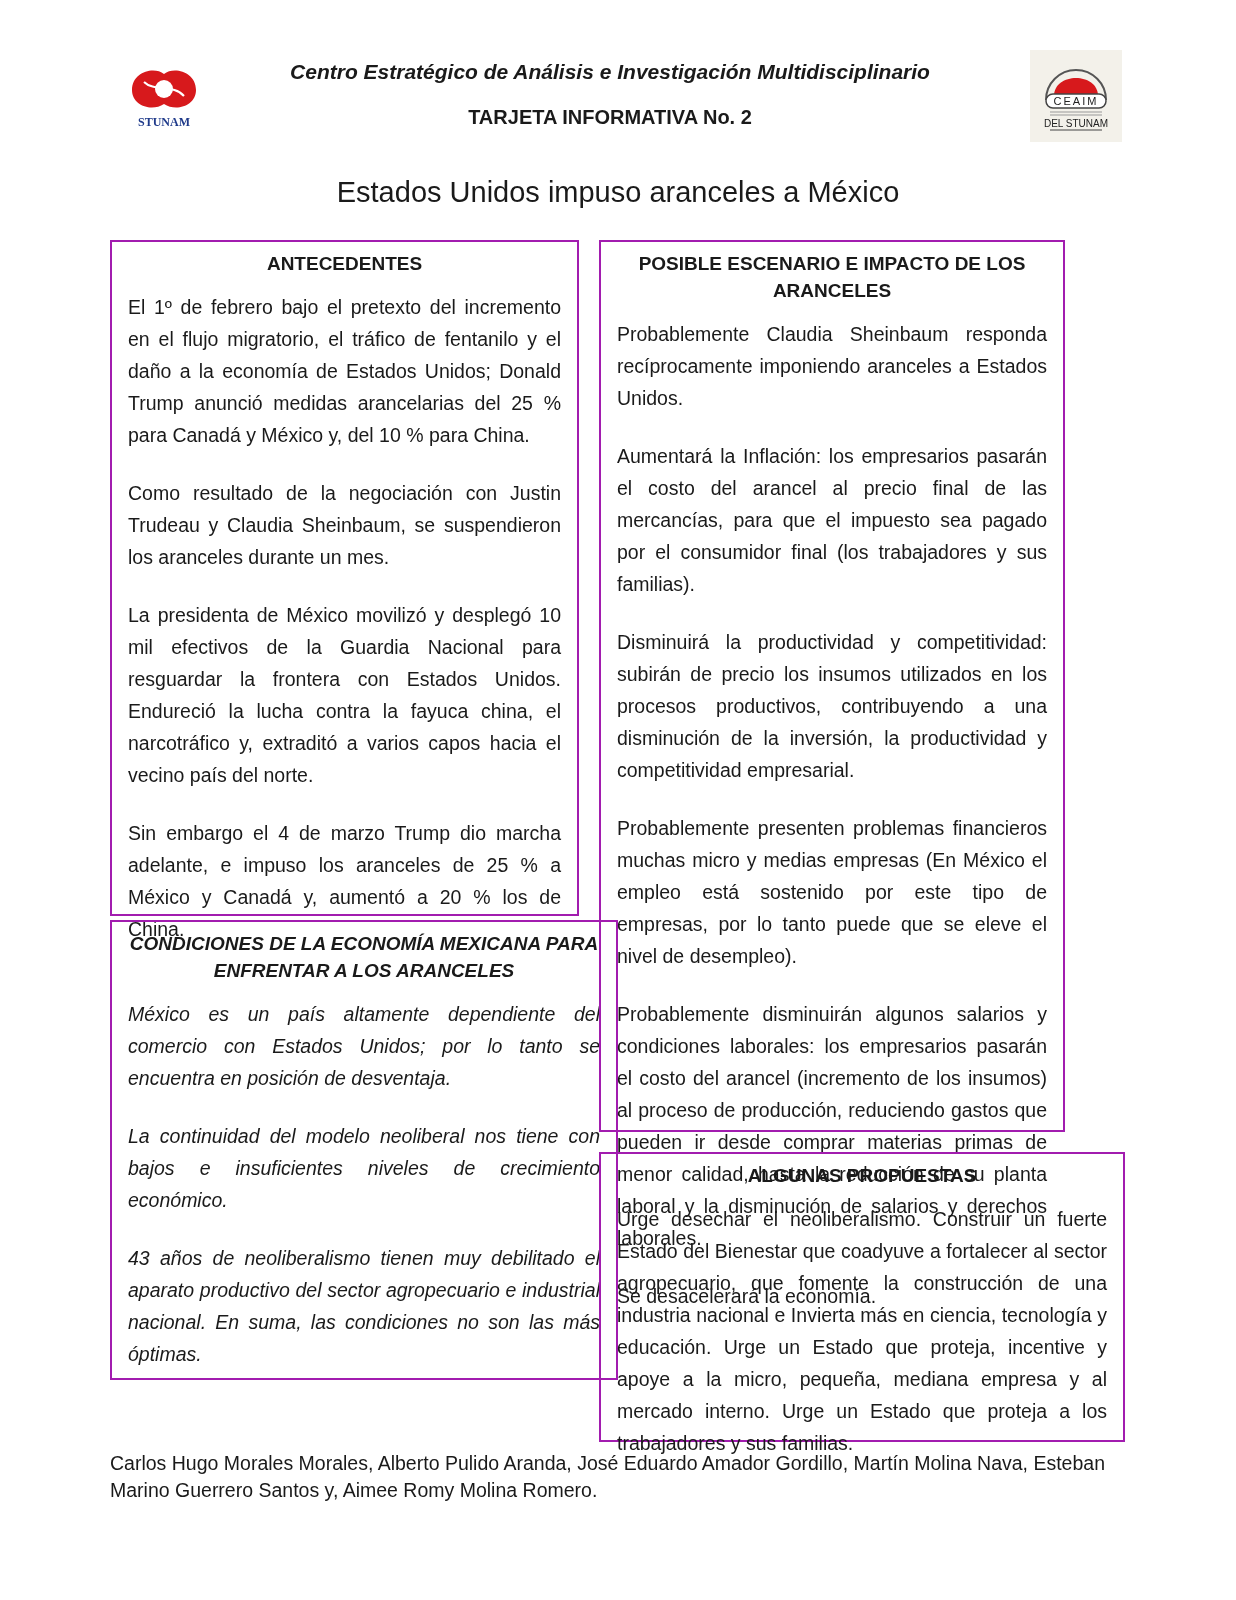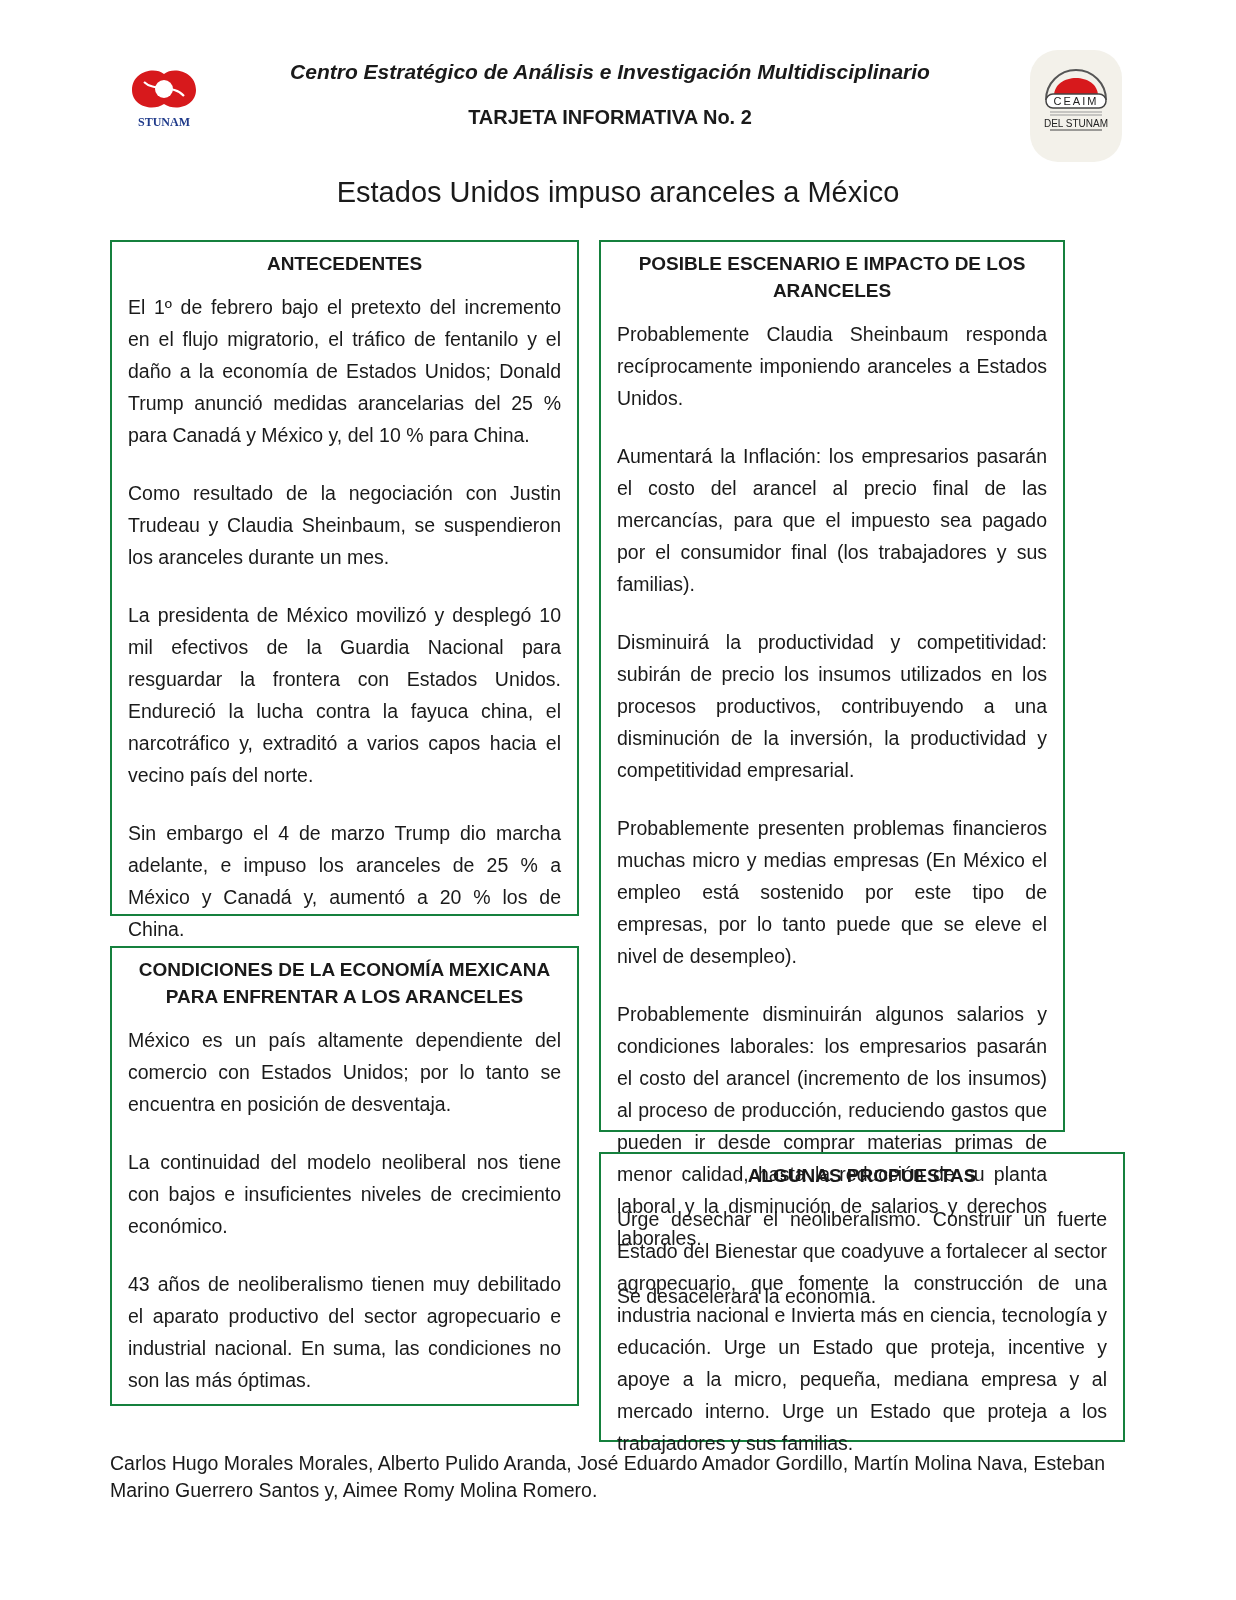--- a/index.html
+++ b/index.html
@@ -1,27 +1,27 @@
 <!DOCTYPE html>
 <html><head>
 <meta charset="utf-8">
 <style>
   html, body { margin:0; padding:0; background:#ffffff; }
   body { width:1236px; height:1600px; position:relative; font-family:"Liberation Sans", sans-serif; color:#1a1a1a; overflow:hidden; }
   .logo-left { position:absolute; left:124px; top:62px; width:80px; height:70px; }
-  .logo-right { position:absolute; left:1030px; top:50px; width:92px; height:112px; background:#f3f1ea;border-radius:28px; }
+  .logo-right { position:absolute; left:1030px; top:50px; width:92px; height:92px; background:#f3f1ea; }
   .header-title { position:absolute; left:230px; top:60px; width:760px; text-align:center; font-weight:bold; font-size:21px;font-style:italic; }
   .header-sub { position:absolute; left:230px; top:106px; width:760px; text-align:center; font-weight:bold; font-size:20px; }
   .doc-title { position:absolute; left:110px; top:176px; width:1016px; text-align:center; font-weight:normal; font-size:29px; }
-  .box { position:absolute; border:2px solid #15803d; box-sizing:border-box; padding:8px 16px 10px 16px; }
+  .box { position:absolute; border:2px solid #a21caf; box-sizing:border-box; padding:8px 16px 10px 16px; }
   .box h2 { margin:0 0 14px 0; text-align:center; font-size:19px; font-weight:bold; line-height:27px; }
   .box p { margin:0 0 26px 0; font-size:19.5px; line-height:32px; text-align:justify; }
   .box p:last-child { margin-bottom:0; }
   #b1 { left:110px; top:240px; width:469px; height:676px; }
-  #b2 { left:110px; top:946px; width:469px; height:460px; }
+  #b2 { left:110px; top:920px; width:508px; height:460px;font-style:italic; }
   #b3 { left:599px; top:240px; width:466px; height:892px; }
   #b4 { left:599px; top:1152px; width:526px; height:290px; }
   .authors { position:absolute; left:110px; top:1450px; width:1020px; font-size:19.5px; line-height:27px; }
 </style>
 </head>
 <body>
 
 <div class="logo-left">
   <svg width="80" height="70" viewBox="0 0 80 70">
     <path d="M8 28 C8 10 30 4 40 12 C50 4 72 10 72 28 C72 44 52 50 40 42 C28 50 8 44 8 28 Z" fill="#d7191c"></path>

